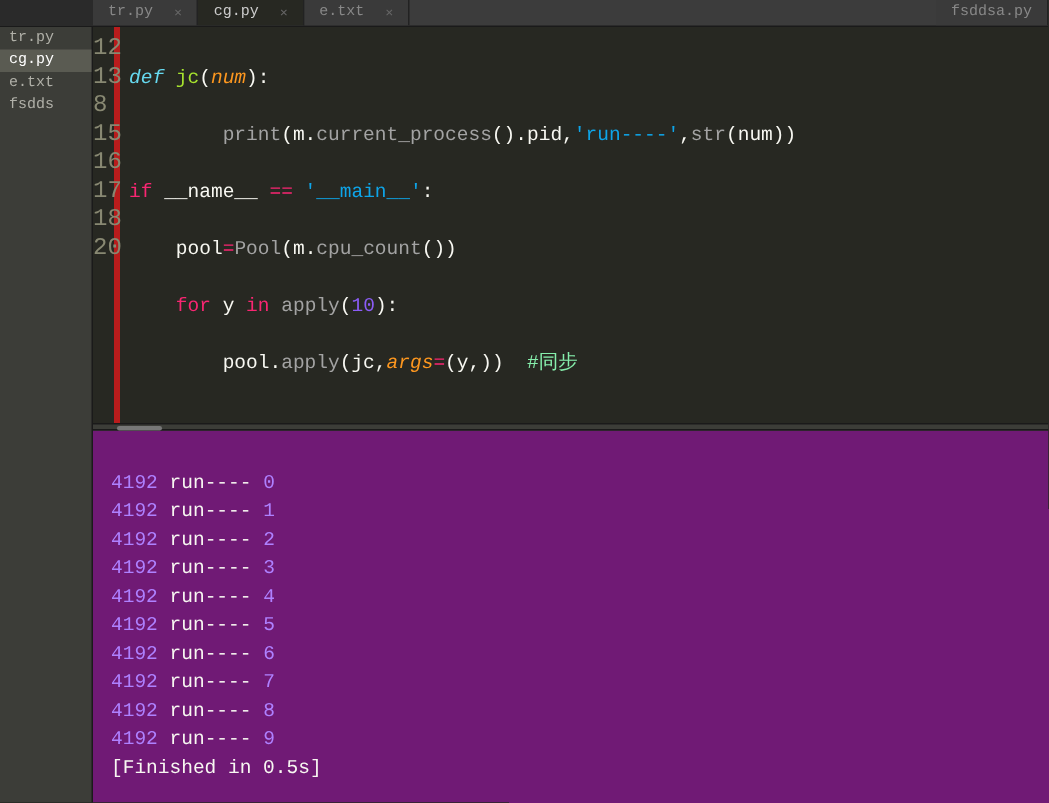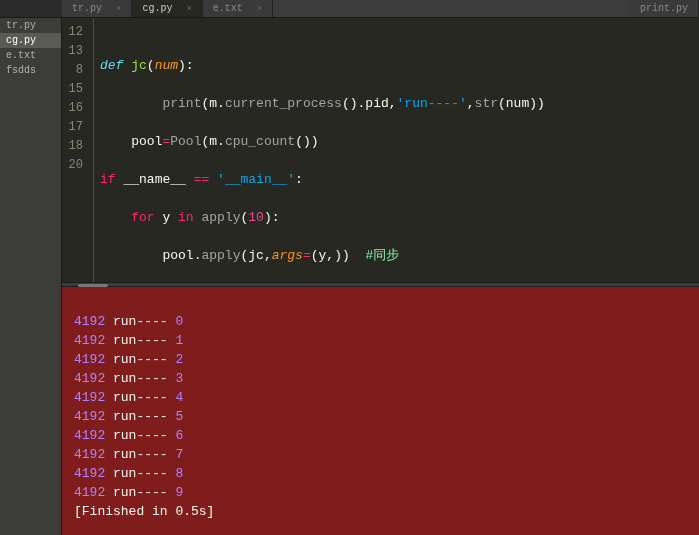--- a/index.html
+++ b/index.html
@@ -76,46 +76,46 @@
       min-width: 0;
     }
     .editor {
       flex: 1;
       display: flex;
       background: #272822;
       overflow: hidden;
       max-height: 265px;
     }
     .gutter {
-      width: 32px;
+      width: 18px;
       background: #272822;
       color: #888872;
       text-align: right;
       padding-right: 10px;
       padding-top: 5px;
       line-height: 19px;
-      font-size: 12px;
-      border-right: 1px solid #b91c1c;
+      font-size: 16px;
+      border-right: 4px solid #b91c1c;
     }
     .code {
       flex: 1;
-      padding-top: 19px;
+      padding-top: 5px;
       padding-left: 6px;
       line-height: 19px;
       font-size: 13px;
       white-space: pre;
     }
     .code .line { display: block; }
     .kw2 { color: #f92672; }
     .kw3 { color: #66d9ef; font-style: italic; }
     .fn { color: #a6e22e; }
     .call { color: #a3a3a3; }
     .param { color: #fd971f; font-style: italic; }
     .str { color: #0ea5e9; }
-    .num { color: #ec4899; }
+    .num { color: #8b5cf6; }
     .op { color: #f92672; }
     .punct { color: #f8f8f2; }
     .var { color: #f8f8f2; }
     .comment { color: #86efac; }
     .divider {
       height: 5px;
       background: #3c3d38;
       border-top: 1px solid #1a1a1a;
       border-bottom: 1px solid #1a1a1a;
       position: relative;
@@ -123,21 +123,21 @@
     .divider-handle {
       position: absolute;
       left: 16px;
       top: 1px;
       width: 30px;
       height: 3px;
       background: #777;
       border-radius: 2px;
     }
     .output {
-      background: #7f1d1d;
+      background: #701a75;
       padding: 6px 0 0 12px;
       line-height: 19px;
       font-size: 13px;
       color: #f8f8f2;
       white-space: pre;
       height: 248px;
       overflow: hidden;
     }
     .output .num-out { color: #ae81ff; }
   </style>
@@ -152,21 +152,21 @@
     </div>
   <div class="tab active">
       <span>cg.py</span>
       <span class="tab-close">×</span>
     </div>
   <div class="tab">
       <span>e.txt</span>
       <span class="tab-close">×</span>
     </div>
   <div class="tab" style="margin-left:auto;">
-      <span>print.py</span>
+      <span>fsddsa.py</span>
     </div>
 </div>
 
 <div class="main-row">
   <div class="sidebar">
     <div class="sidebar-item">tr.py</div>
     <div class="sidebar-item active">cg.py</div>
     <div class="sidebar-item">e.txt</div>
     <div class="sidebar-item">fsdds</div>
   </div>
@@ -179,22 +179,22 @@
         <div>8</div>
         <div>15</div>
         <div>16</div>
         <div>17</div>
         <div>18</div>
         <div>20</div>
       </div>
       <div class="code">
 <span class="line"><span class="kw3">def</span> <span class="fn">jc</span><span class="punct">(</span><span class="param">num</span><span class="punct">)</span><span class="punct">:</span></span>
 <span class="line"><span>        </span><span class="call">print</span><span class="punct">(</span><span class="var">m</span><span class="punct">.</span><span class="call">current_process</span><span class="punct">()</span><span class="punct">.</span><span class="var">pid</span><span class="punct">,</span><span class="str">'run----'</span><span class="punct">,</span><span class="call">str</span><span class="punct">(</span><span class="var">num</span><span class="punct">))</span></span>
+<span class="line"><span class="kw2">if</span> <span class="var">__name__</span> <span class="op">==</span> <span class="str">'__main__'</span><span class="punct">:</span></span>
 <span class="line"><span>    </span><span class="var">pool</span><span class="op">=</span><span class="call">Pool</span><span class="punct">(</span><span class="var">m</span><span class="punct">.</span><span class="call">cpu_count</span><span class="punct">())</span></span>
-<span class="line"><span class="kw2">if</span> <span class="var">__name__</span> <span class="op">==</span> <span class="str">'__main__'</span><span class="punct">:</span></span>
 <span class="line"><span>    </span><span class="kw2">for</span> <span class="var">y</span> <span class="kw2">in</span> <span class="call">apply</span><span class="punct">(</span><span class="num">10</span><span class="punct">):</span></span>
 <span class="line"><span>        </span><span class="var">pool</span><span class="punct">.</span><span class="call">apply</span><span class="punct">(</span><span class="var">jc</span><span class="punct">,</span><span class="param">args</span><span class="op">=</span><span class="punct">(</span><span class="var">y</span><span class="punct">,</span><span class="punct">))</span><span>  </span><span class="comment">#同步</span></span>
 
       </div>
     </div>
 
     <div class="divider">
       <div class="divider-handle"></div>
     </div>
 

